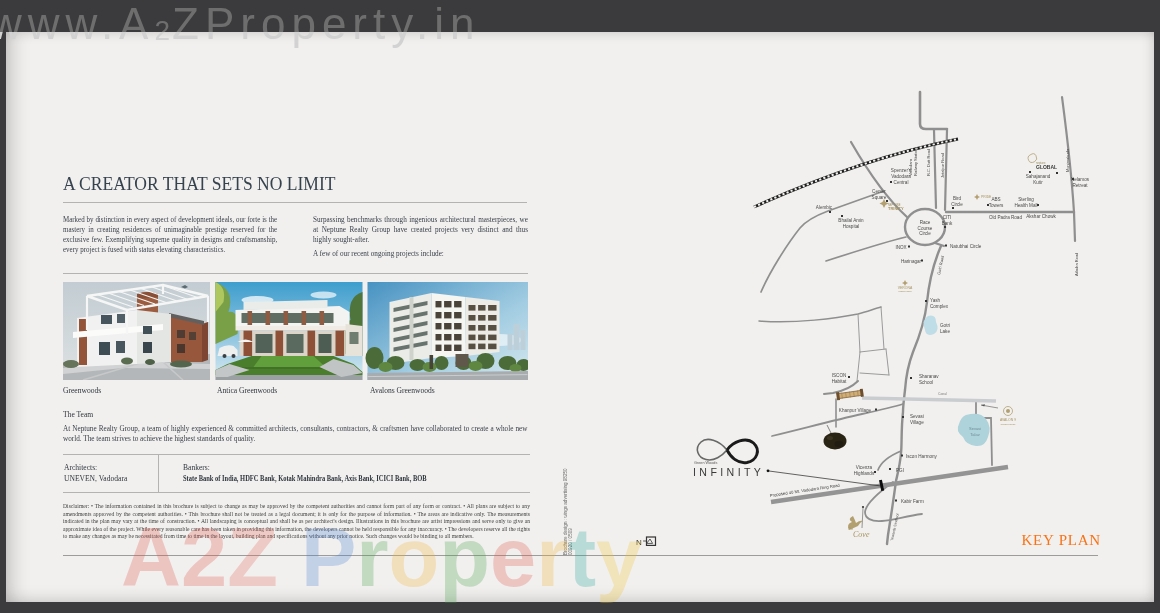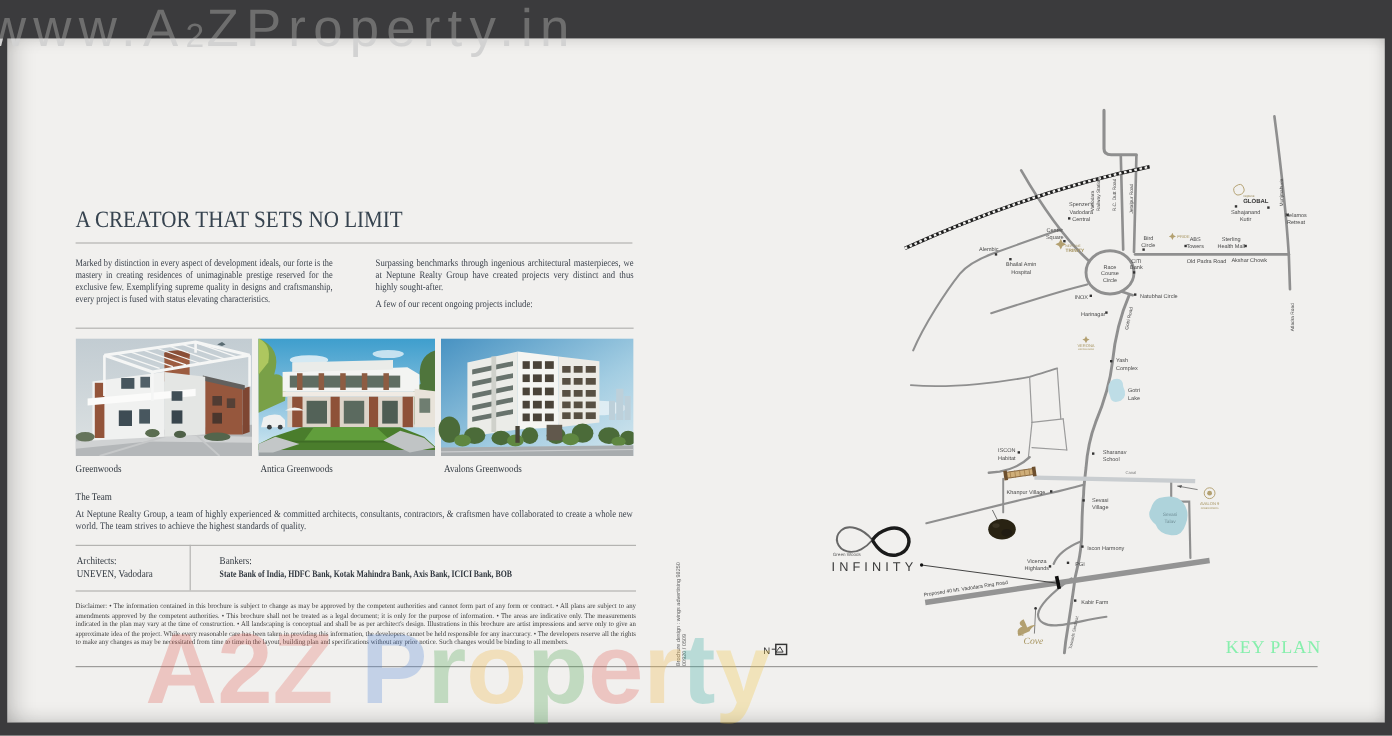--- a/index.html
+++ b/index.html
@@ -15,21 +15,21 @@
   .wm-top sub{font-size:28px;vertical-align:-1px;letter-spacing:2px;}
   #wmA{color:#6e6e6e;clip-path:inset(0 0 40px 0);z-index:5;}
   #wmB{color:#d2d2d2;clip-path:inset(30px 0 0 0);z-index:5;}
   .rule{position:absolute;background:#b4b3b1;height:1px;}
   .head{position:absolute;left:63px;top:173px;font-size:19.5px;color:#36434f;letter-spacing:0px;transform:scaleX(0.9);transform-origin:0 0;white-space:nowrap;}
   .col{position:absolute;font-size:8.3px;line-height:9.95px;color:#3a414b;text-align:justify;
        transform-origin:0 0;}
   .cap{position:absolute;font-size:8.6px;color:#2e353d;transform:scaleX(0.88);transform-origin:0 0;white-space:nowrap;}
   .disc{position:absolute;left:63px;top:503px;width:489px;transform:scaleX(0.955);transform-origin:0 0;font-size:5.9px;line-height:7.5px;
         color:#3f3f3f;text-align:justify;}
-  .keyplan{position:absolute;right:59px;top:532px;font-size:15px;letter-spacing:0.8px;color:#86efac;}
+  .keyplan{position:absolute;right:59px;top:532px;font-size:15px;letter-spacing:0.8px;color:#f97316;}
   
   #wmBot{position:absolute;left:93px;top:510px;font-family:"Liberation Sans",sans-serif;
      font-weight:bold;font-size:83px;letter-spacing:0px;opacity:0.27;white-space:nowrap;z-index:6;margin-left:28px;}
 </style>
 </head>
 <body>
 
 <div id="page"></div>
 
 <div class="wm-top abs" id="wmA">www.A<sub>2</sub>ZProperty.in</div>

